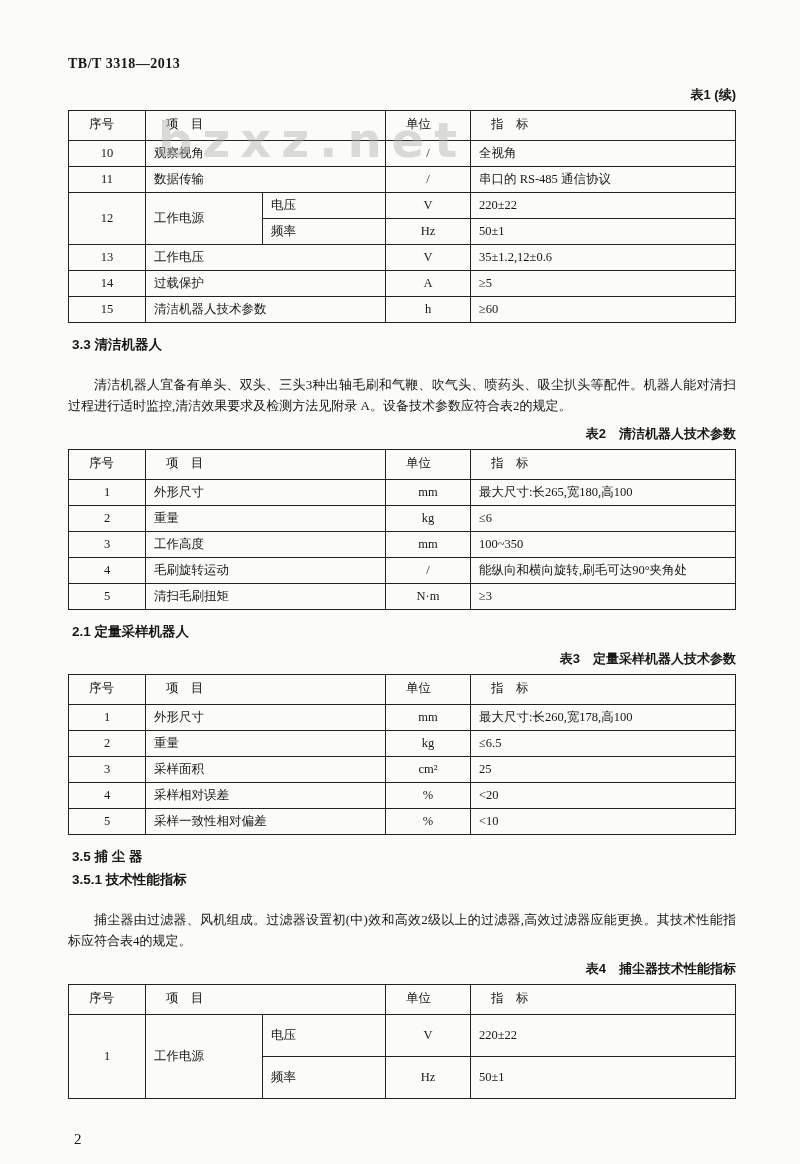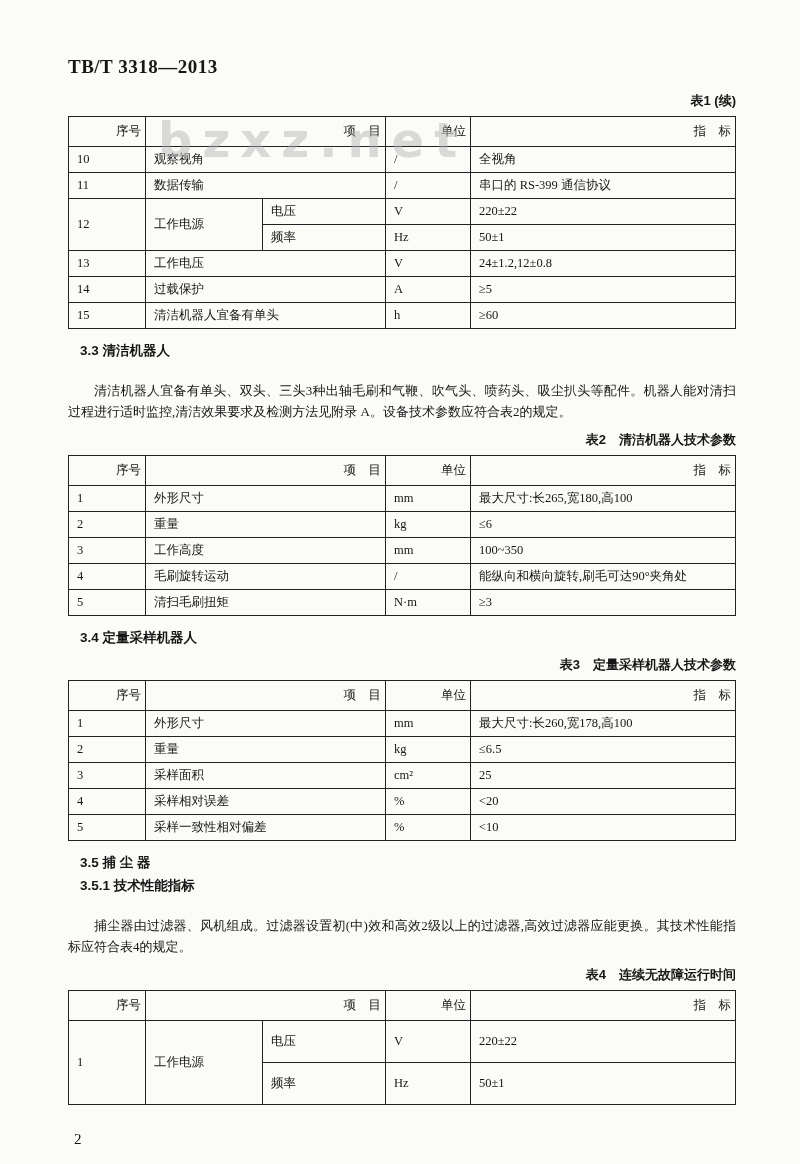--- a/index.html
+++ b/index.html
@@ -6,38 +6,38 @@
   html, body { margin: 0; padding: 0; }
   body {
     width: 800px; height: 1164px;
     background: #fbfbf8;
     font-family: "Liberation Serif", "DejaVu Serif", serif;
     color: #161616;
     position: relative;
     overflow: hidden;
   }
   .content { position: absolute; left: 68px; top: 56px; width: 668px; }
-  .doc-number { font-size: 19px; font-weight: bold; letter-spacing: .5px; margin-bottom: 14px; }
+  .doc-number { font-size: 14px; font-weight: bold; letter-spacing: .5px; margin-bottom: 14px; }
   .caption {
     text-align: right; font-weight: bold; font-size: 13px;
     font-family: "Liberation Sans", "DejaVu Sans", sans-serif;
     margin: 9px 0 6px;
   }
   table.spec { width: 100%; border-collapse: collapse; table-layout: fixed; }
   table.spec th, table.spec td {
     border: 1px solid #222; font-size: 12.5px; line-height: 15px;
     padding: 5px 8px; overflow: hidden;
   }
-  table.spec th { font-weight: normal; text-align: right; padding: 7px 4px; }
-  td.c { }
+  table.spec th { font-weight: normal; text-align: left; padding: 7px 20px; font-family: Liberation Mono, monospace; }
+  td.c { text-align: center; }
   td.l { text-align: left; padding-left: 14px; }
   .t4 tbody td { padding-top: 13px; padding-bottom: 13px; }
   .h3 {
     font-family: "Liberation Sans", "DejaVu Sans", sans-serif;
-    font-weight: bold; font-size: 13.5px; margin: 13px 12px 5px;
+    font-weight: bold; font-size: 13.5px; margin: 13px 4px 5px;
   }
   .para {
     font-size: 13px; line-height: 21px; text-indent: 2em;
     margin: 20px 0 6px; text-align: justify;
   }
   .watermark {
     position: absolute; top: 112px; left: 158px;
     font-family: "DejaVu Sans", sans-serif;
     font-size: 48px; font-weight: bold; letter-spacing: 10px;
     color: rgba(175,175,175,0.45);
@@ -78,49 +78,49 @@
       <tr>
         <td class="c">10</td>
         <td colspan="2" class="l">观察视角</td>
         <td class="c">/</td>
         <td class="l">全视角</td>
       </tr>
       <tr>
         <td class="c">11</td>
         <td colspan="2" class="l">数据传输</td>
         <td class="c">/</td>
-        <td class="l">串口的 RS-399 通信协议</td>
+        <td class="l">串口的 RS-485 通信协议</td>
       </tr>
       <tr>
         <td class="c" rowspan="2">12</td>
         <td class="l" rowspan="2">工作电源</td>
         <td class="l">电压</td>
         <td class="c">V</td>
         <td class="l">220±22</td>
       </tr>
       <tr>
         <td class="l">频率</td>
         <td class="c">Hz</td>
         <td class="l">50±1</td>
       </tr>
       <tr>
         <td class="c">13</td>
         <td colspan="2" class="l">工作电压</td>
         <td class="c">V</td>
-        <td class="l">24±1.2,12±0.8</td>
+        <td class="l">35±1.2,12±0.6</td>
       </tr>
       <tr>
         <td class="c">14</td>
         <td colspan="2" class="l">过载保护</td>
         <td class="c">A</td>
         <td class="l">≥5</td>
       </tr>
       <tr>
         <td class="c">15</td>
-        <td colspan="2" class="l">清洁机器人宜备有单头</td>
+        <td colspan="2" class="l">清洁机器人技术参数</td>
         <td class="c">h</td>
         <td class="l">≥60</td>
       </tr>
     </tbody>
   </table>
 
   <div class="h3">3.3 清洁机器人</div>
   <div class="para">清洁机器人宜备有单头、双头、三头3种出轴毛刷和气鞭、吹气头、喷药头、吸尘扒头等配件。机器人能对清扫过程进行适时监控,清洁效果要求及检测方法见附录 A。设备技术参数应符合表2的规定。</div>
 
   <div class="caption">表2　清洁机器人技术参数</div>
@@ -167,21 +167,21 @@
       </tr>
       <tr>
         <td class="c">5</td>
         <td colspan="2" class="l">清扫毛刷扭矩</td>
         <td class="c">N·m</td>
         <td class="l">≥3</td>
       </tr>
     </tbody>
   </table>
 
-  <div class="h3">3.4 定量采样机器人</div>
+  <div class="h3">2.1 定量采样机器人</div>
 
   <div class="caption">表3　定量采样机器人技术参数</div>
   <table class="spec">
     <colgroup>
         <col style="width:77px">
         <col style="width:117px">
         <col style="width:123px">
         <col style="width:85px">
         <col>
       </colgroup>
@@ -224,21 +224,21 @@
         <td class="c">%</td>
         <td class="l">&lt;10</td>
       </tr>
     </tbody>
   </table>
 
   <div class="h3">3.5 捕 尘 器</div>
   <div class="h3" style="margin-top:4px">3.5.1 技术性能指标</div>
   <div class="para">捕尘器由过滤器、风机组成。过滤器设置初(中)效和高效2级以上的过滤器,高效过滤器应能更换。其技术性能指标应符合表4的规定。</div>
 
-  <div class="caption">表4　连续无故障运行时间</div>
+  <div class="caption">表4　捕尘器技术性能指标</div>
   <table class="spec t4">
     <colgroup>
         <col style="width:77px">
         <col style="width:117px">
         <col style="width:123px">
         <col style="width:85px">
         <col>
       </colgroup>
     <thead>
       <tr>

